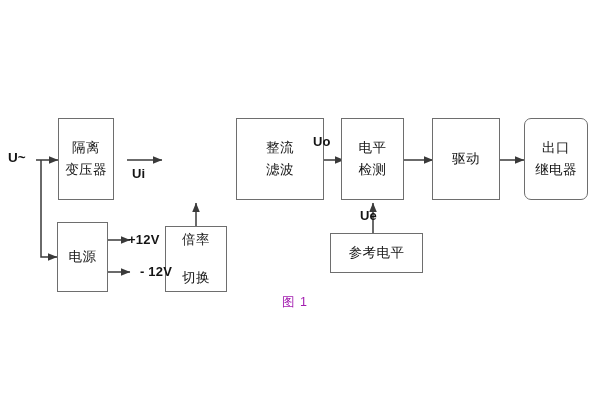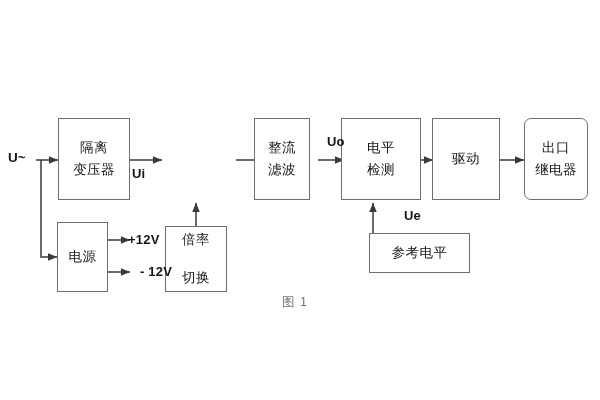--- a/index.html
+++ b/index.html
@@ -56,21 +56,21 @@
   .rail-label {
     position: absolute;
     font-size: 13.5px;
     font-weight: bold;
     color: #141414;
     white-space: nowrap;
   }
   .fig-caption {
     position: absolute;
     font-size: 12.5px;
-    color: #737373;
+    color: #a21caf;
     letter-spacing: 1px;
     white-space: nowrap;
   }
 </style>
 </head>
 <body>
 
 <div id="diagram-canvas">
 
   <svg id="svg-layer" viewBox="0 0 600 400">
@@ -120,32 +120,32 @@
       <path d="M108,240 L130,240" stroke="#3a3a3a" stroke-width="1.5" fill="none" marker-end="url(#arrowhead)"></path>
     </g>
 
     <g>
       <path d="M108,272 L130,272" stroke="#3a3a3a" stroke-width="1.5" fill="none" marker-end="url(#arrowhead)"></path>
     </g>
   </svg>
 
   <div class="rail-label" style="left:8px; top:150px;">U~</div>
 
-  <div class="block" style="left:58px; top:118px; width:72px; height:82px;">
+  <div class="block" style="left:58px; top:118px; width:56px; height:82px;">
     <span class="ln">隔离</span>
     <span class="ln">变压器</span>
   </div>
 
 
-  <div class="block" style="left:254px; top:118px; width:56px; height:82px;">
+  <div class="block" style="left:236px; top:118px; width:88px; height:82px;">
     <span class="ln">整流</span>
     <span class="ln">滤波</span>
   </div>
 
-  <div class="block" style="left:341px; top:118px; width:80px; height:82px;text-align:right;">
+  <div class="block" style="left:341px; top:118px; width:63px; height:82px;text-align:right;">
     <span class="ln">电平</span>
     <span class="ln">检测</span>
   </div>
 
   <div class="block" style="left:432px; top:118px; width:68px; height:82px;justify-content:center;">
     <span class="ln">驱动</span>
   </div>
 
   <div class="block" style="left:524px; top:118px; width:64px; height:82px;border-radius:7px;">
     <span class="ln">出口</span>
@@ -154,29 +154,29 @@
 
   <div class="block" style="left:57px; top:222px; width:51px; height:70px;">
     <span class="ln">电源</span>
   </div>
 
   <div class="block" style="left:165px; top:226px; width:62px; height:66px;gap:16px;">
     <span class="ln">倍率</span>
     <span class="ln">切换</span>
   </div>
 
-  <div class="block" style="left:330px; top:233px; width:101px; height:40px;margin-left:39px;">
+  <div class="block" style="left:330px; top:233px; width:93px; height:40px;">
     <span class="ln">参考电平</span>
   </div>
 
   <div class="sig-label" style="left:132px; top:134px;margin-top:32px;">Ui</div>
 
-  <div class="sig-label" style="left:313px; top:134px;margin-left:14px;">Uo</div>
+  <div class="sig-label" style="left:313px; top:134px;">Uo</div>
 
-  <div class="sig-label" style="left:404px; top:208px;">Ue</div>
+  <div class="sig-label" style="left:360px; top:208px;">Ue</div>
 
   <div class="sig-label" style="left:128px; top:232px;">+12V</div>
 
   <div class="sig-label" style="left:132px; top:264px;margin-left:8px;">- 12V</div>
 
   <div class="fig-caption" style="left:282px; top:294px;">图 1</div>
 
 </div>
 
 </body></html>

